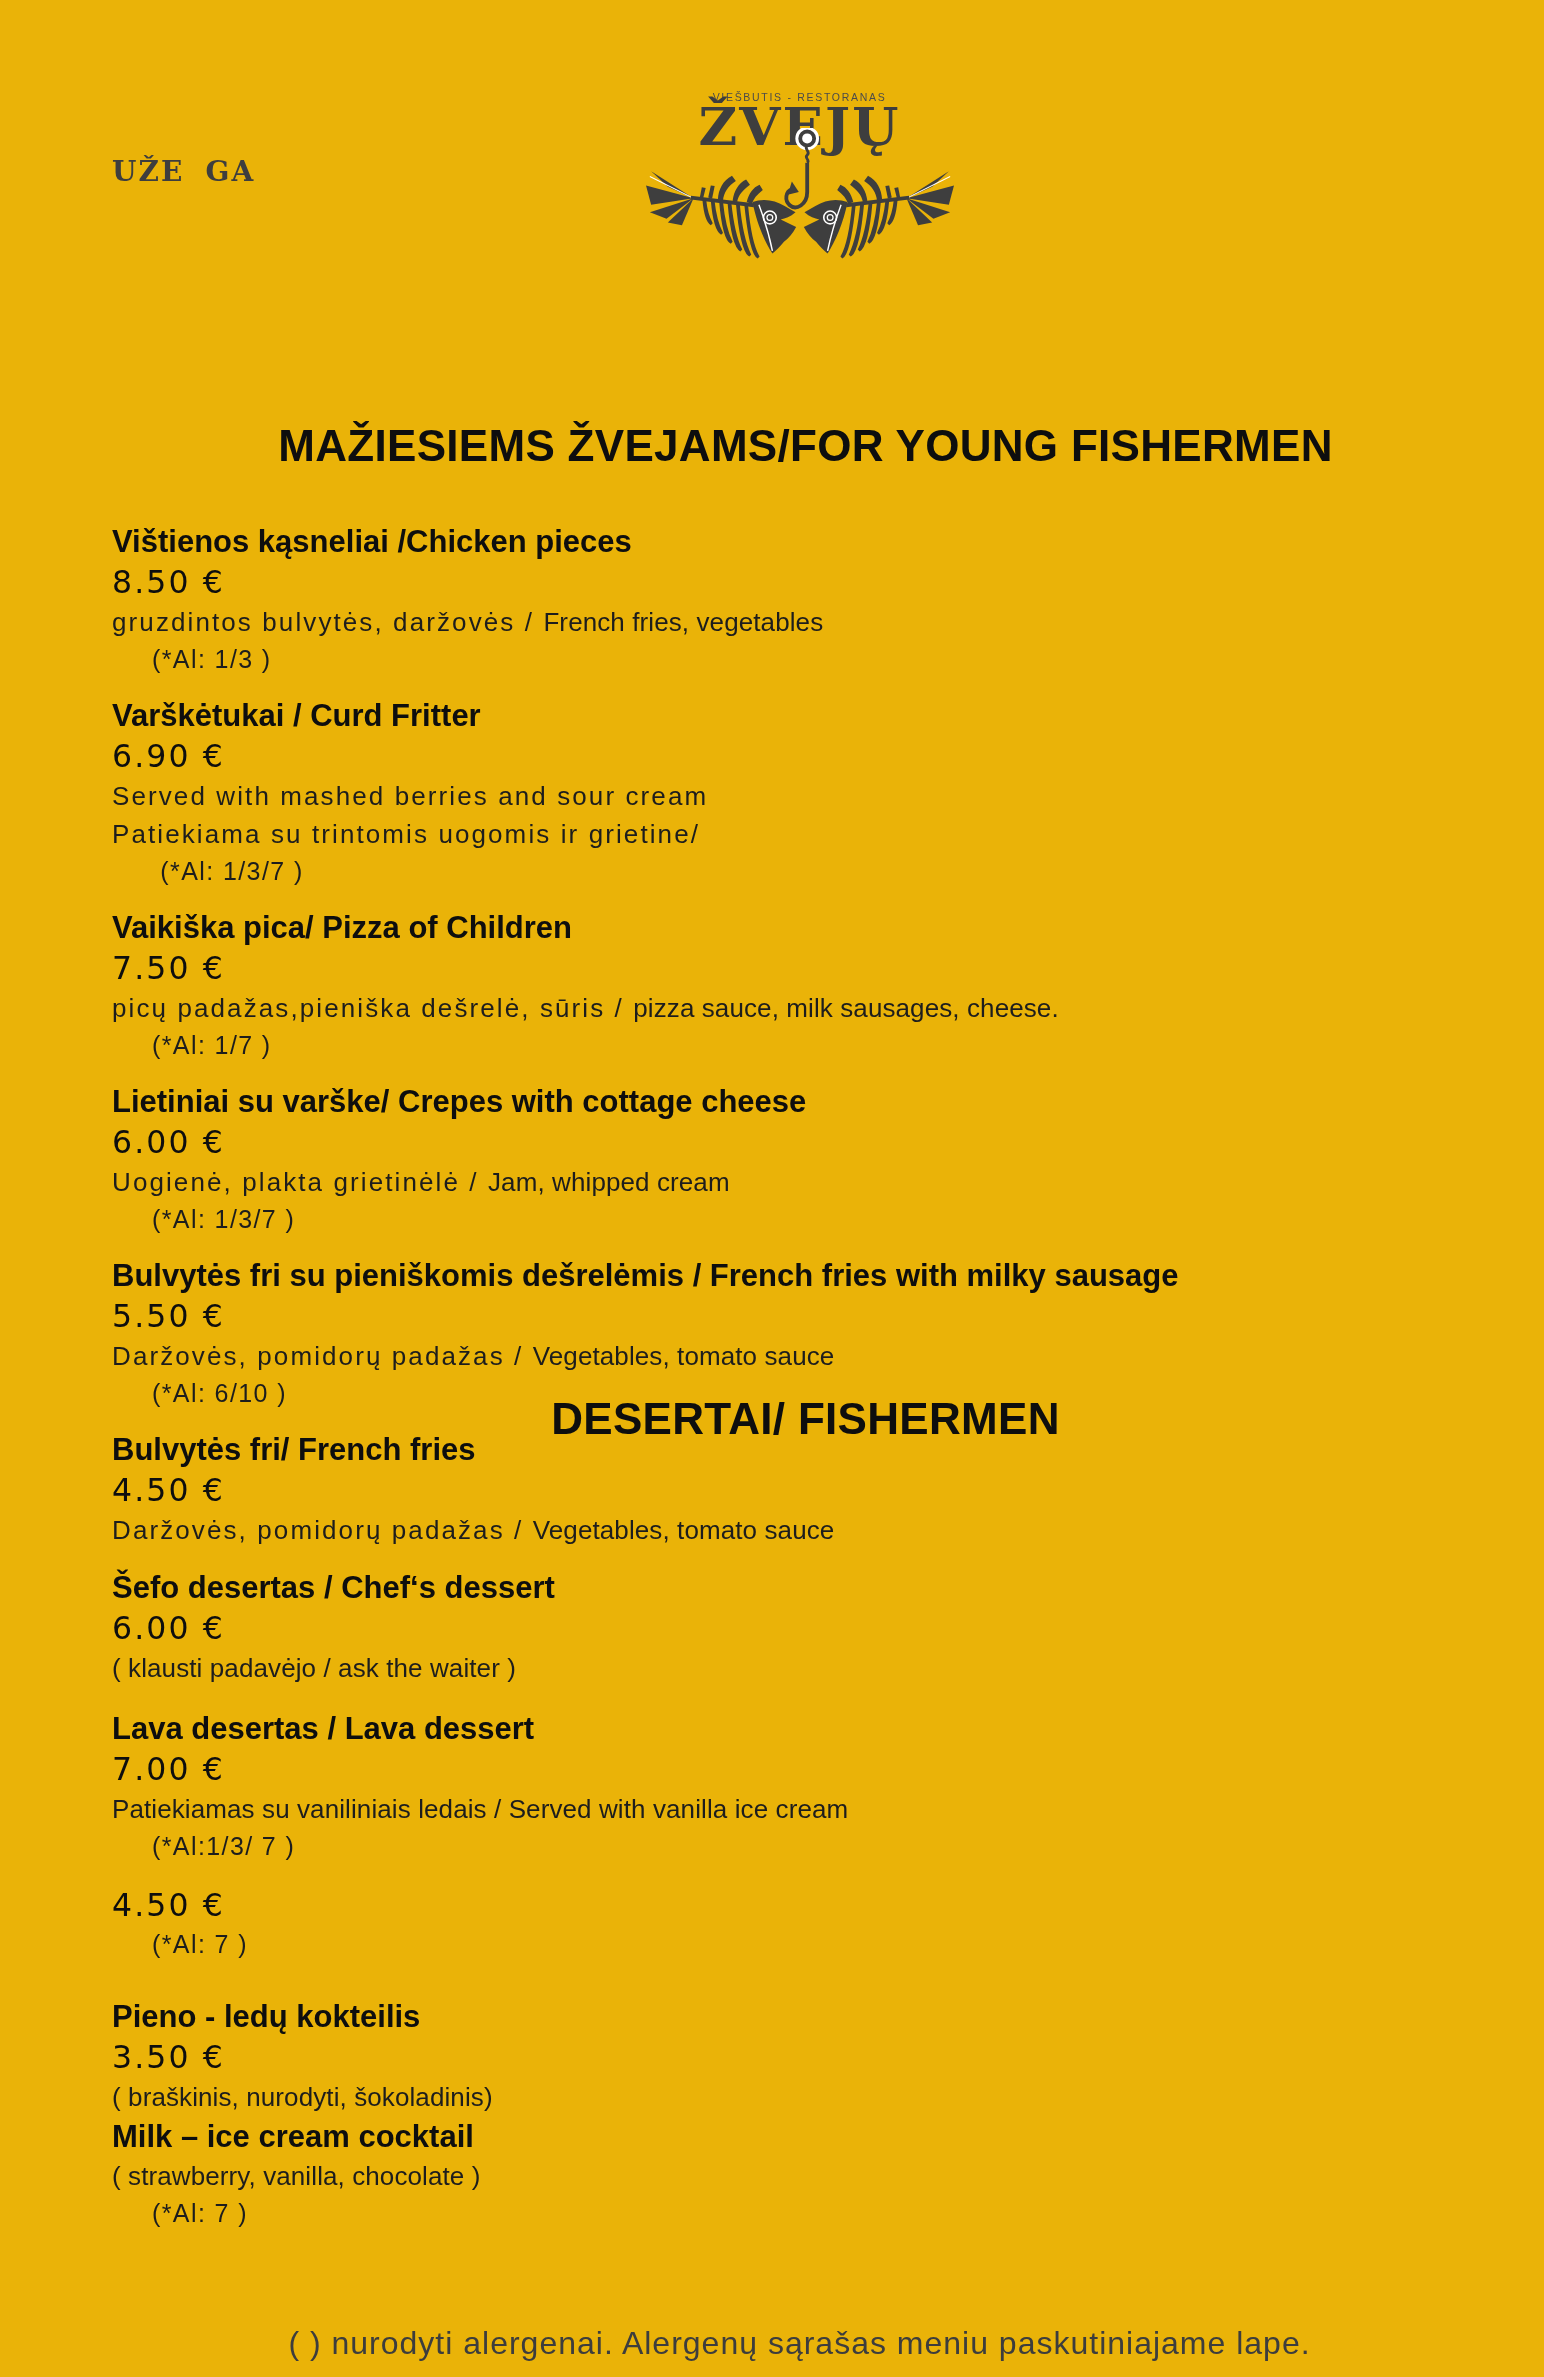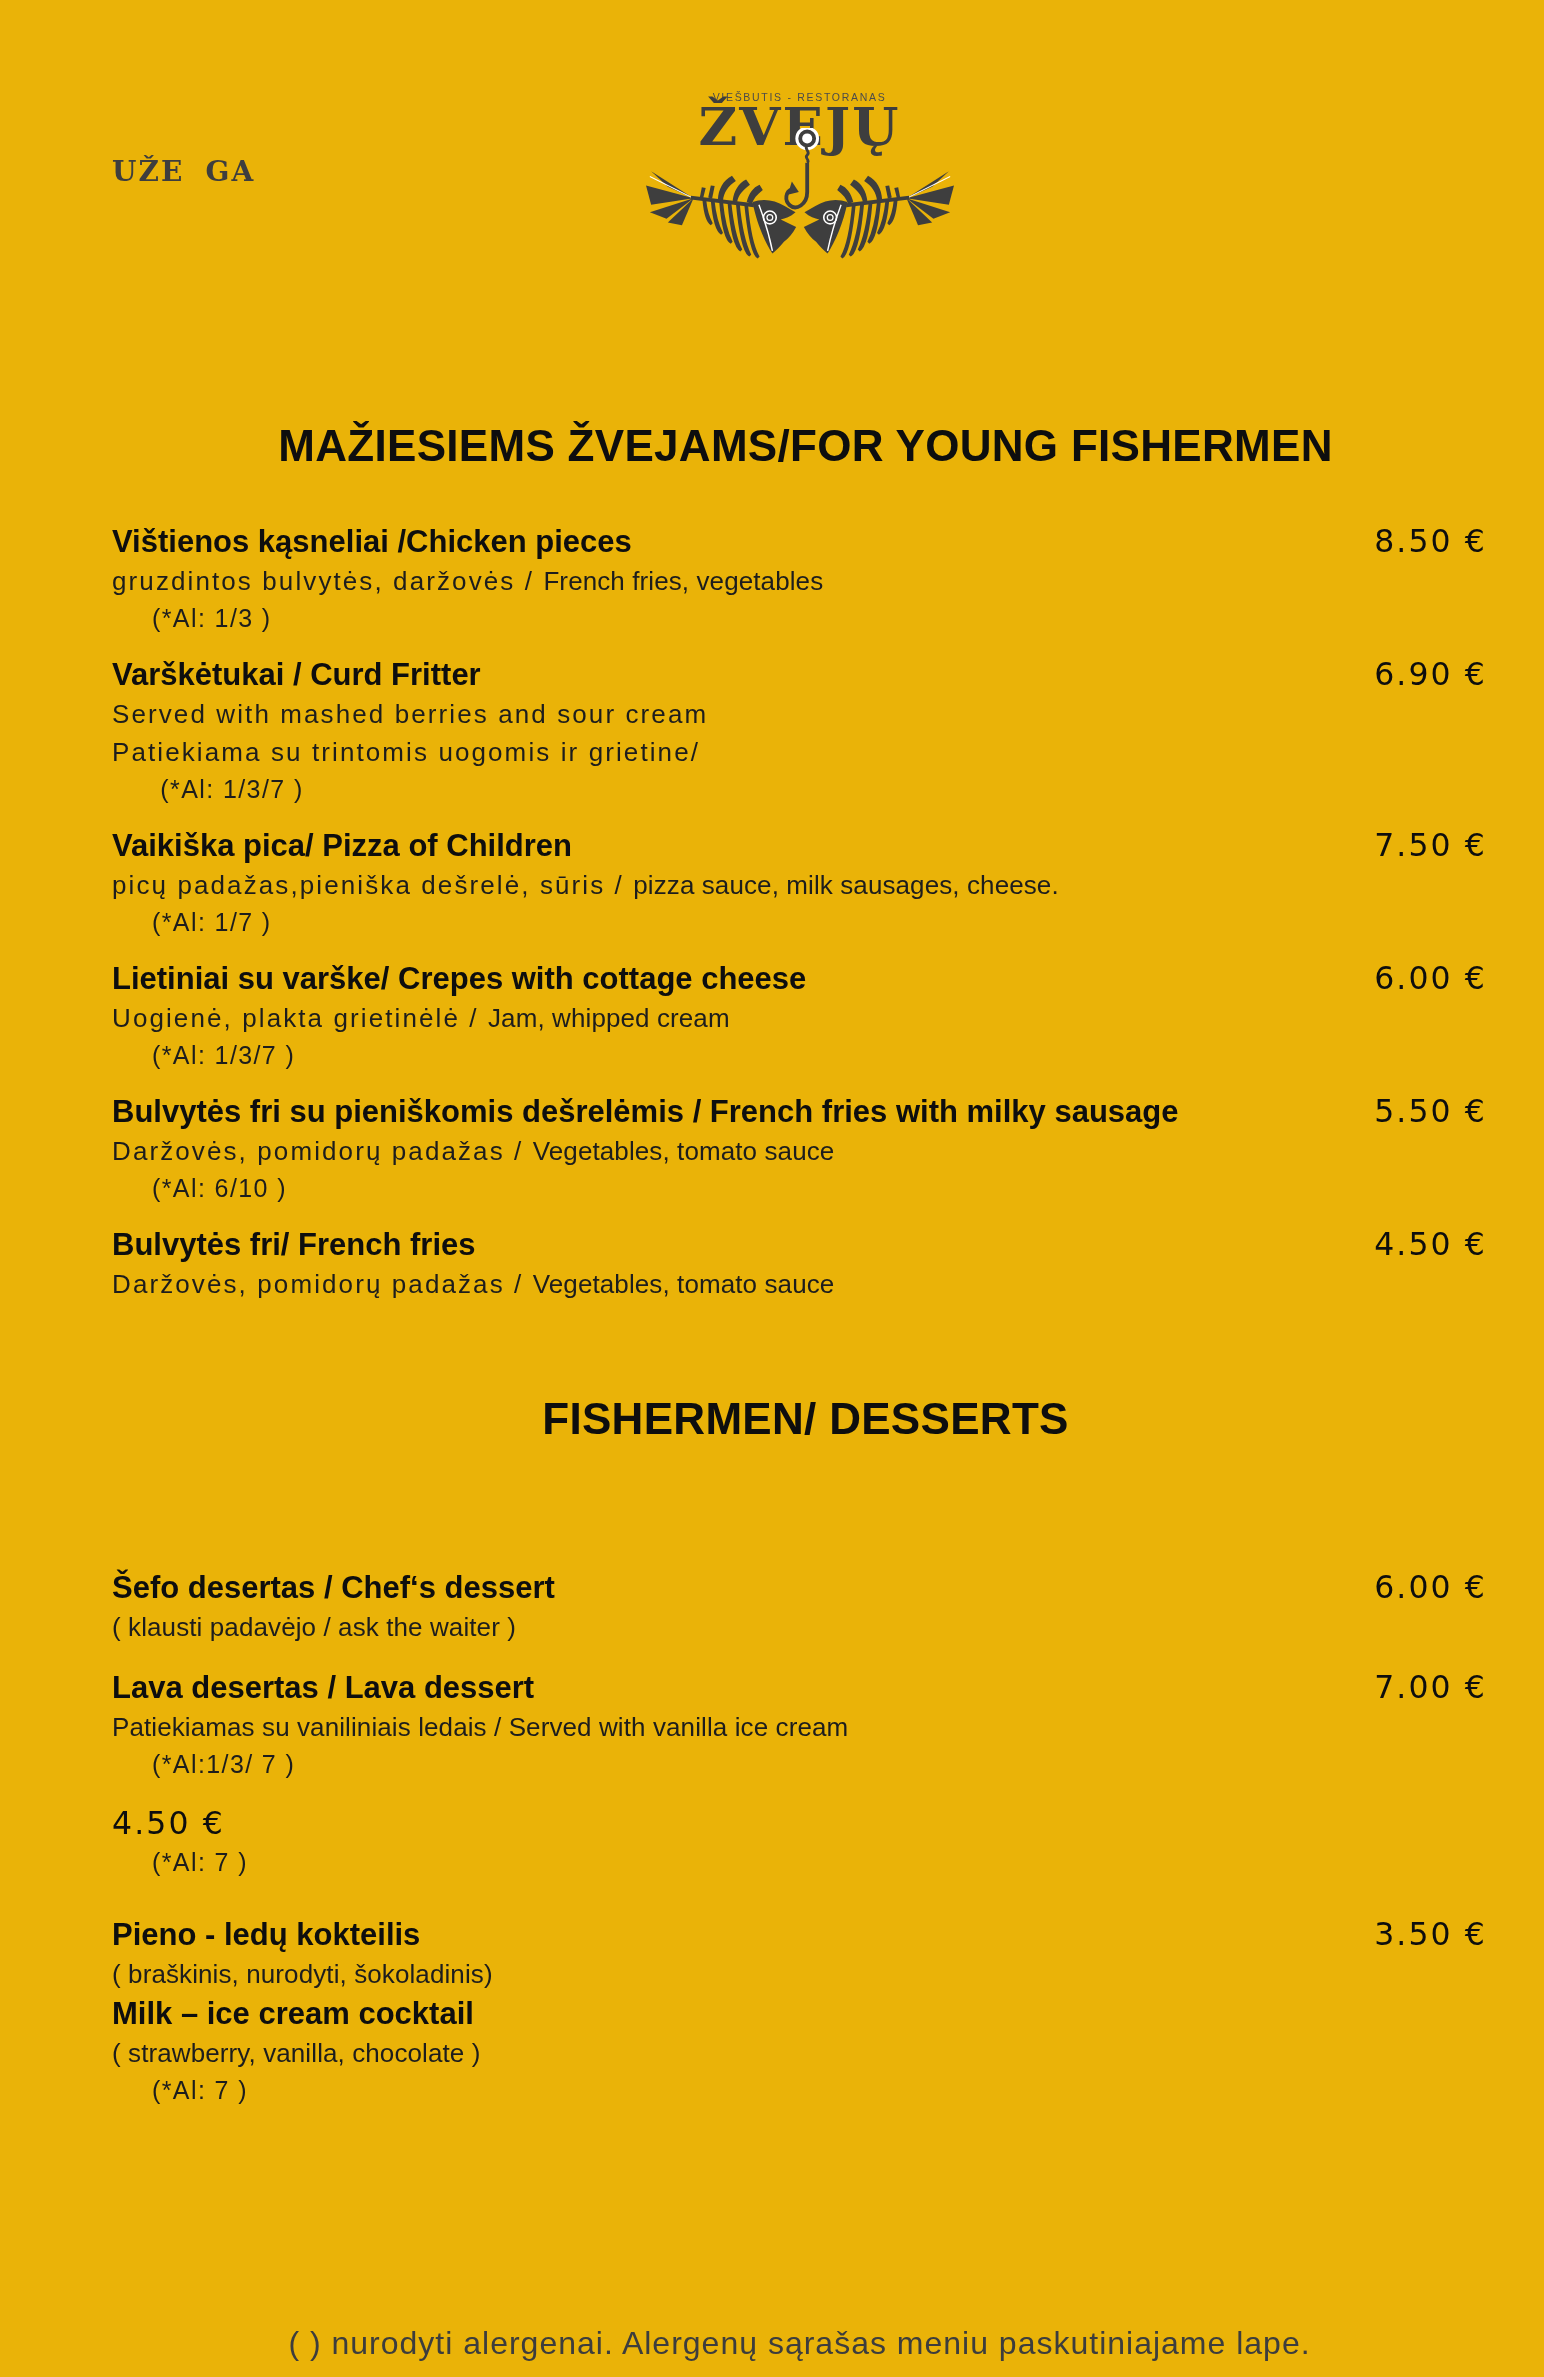--- a/index.html
+++ b/index.html
@@ -26,21 +26,21 @@
   #sec1-title { top:404px; }
   #sec2-title { top:1377px; }
 
   
   .items { position:absolute; left:112px; width:1375px; }
   #items1 { top:521px; }
   #items2 { top:1567px; }
   .item { margin-bottom:18px; }
   #items2 .item { margin-bottom:21px; }
   #items2 .item:nth-child(3) { margin-bottom:34px; }
-  .item-head { display:flex; justify-content:space-between; align-items:flex-start; }
+  .item-head { display:flex; justify-content:space-between; align-items:flex-start;flex-direction:column; }
   .item-name { font-size:31px; line-height:41px; font-weight:700; color:#0e0e0e; white-space:nowrap; }
   .item-price { font-family:"DejaVu Sans", sans-serif; font-size:31.5px; line-height:41px; font-weight:400; letter-spacing:2.1px; color:#0e0e0e; white-space:nowrap; }
   .desc { font-size:26px; line-height:38px; color:#1d1d1d; }
   .desc .lt { letter-spacing:2.1px; }
   .desc .en { letter-spacing:0.1px; }
   .allergens { font-size:25px; line-height:36px; letter-spacing:1.4px; color:#1d1d1d; white-space:pre-wrap;margin-left:40px; }
 
   
   .footer {
     position:absolute; top:2324px; left:112px; width:1375px; text-align:center;
@@ -156,21 +156,21 @@
     <div class="item">
       <div class="item-head">
         <div class="item-name">Bulvytės fri/ French fries</div>
         <div class="item-price">4.50 €</div>
       </div>
       <div class="desc"><span class="lt">Daržovės, pomidorų padažas / </span><span class="en">Vegetables, tomato sauce</span></div>
     </div>
 
   </section>
 
-  <h1 class="section-title" id="sec2-title">FISHERMEN/ DESSERTS</h1>
+  <h1 class="section-title" id="sec2-title">DESERTAI/ FISHERMEN</h1>
 
   <section class="items" id="items2">
 
     <div class="item">
       <div class="item-head">
         <div class="item-name">Šefo desertas / Chef‘s dessert</div>
         <div class="item-price">6.00 €</div>
       </div>
       <div class="desc"><span class="en">( klausti padavėjo / ask the waiter )</span></div>
     </div>

